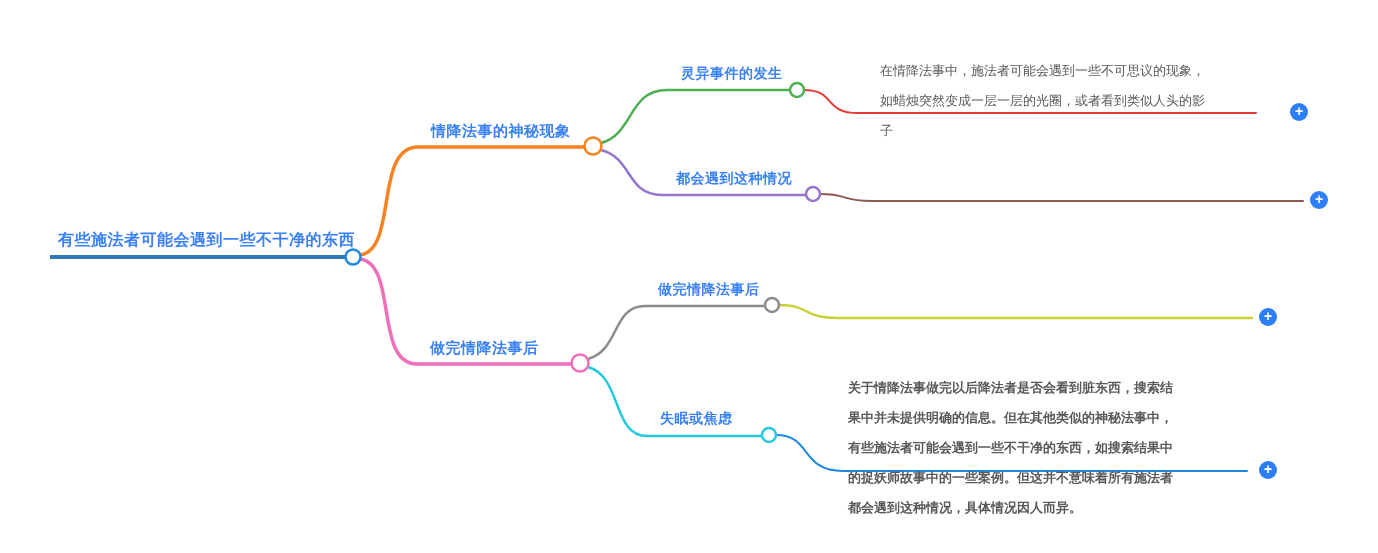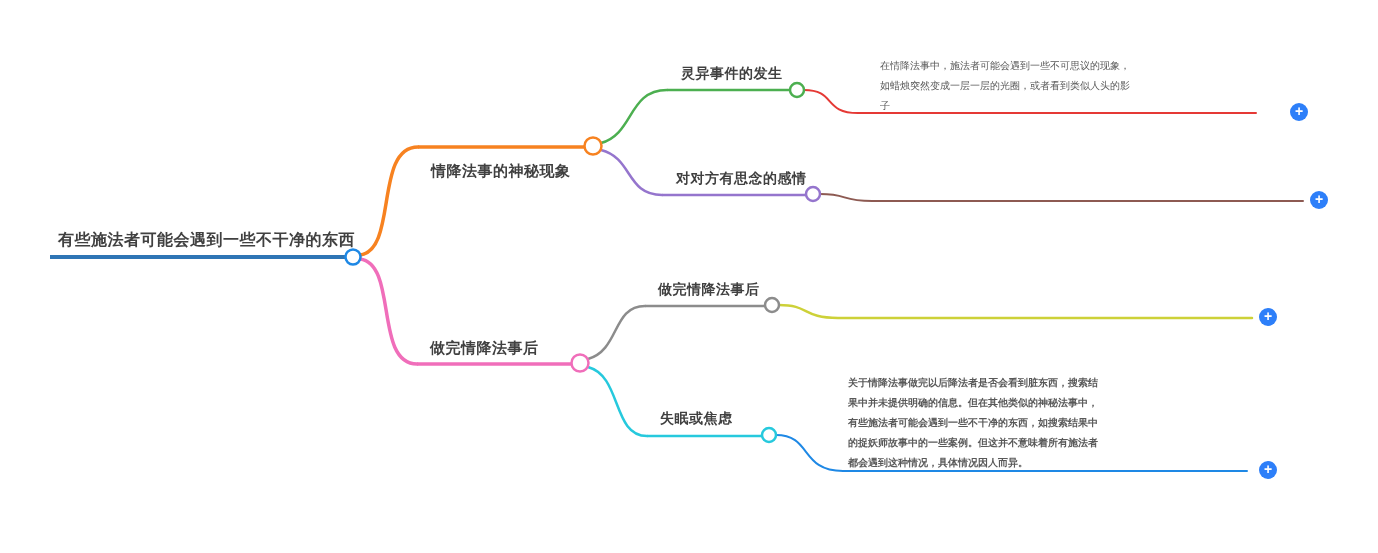--- a/index.html
+++ b/index.html
@@ -8,31 +8,31 @@
     position:relative;
     width:1378px; height:553px;
     background:#ffffff;
     font-family:"Liberation Sans","DejaVu Sans",sans-serif;
     overflow:hidden;
   }
   .connector-layer { position:absolute; left:0; top:0; width:1378px; height:553px; }
   .node-label {
     position:absolute;
     font-weight:bold;
-    color:#404040;
+    color:#3b82f6;
     white-space:nowrap;
     cursor:pointer;
   }
   .root-label   { font-size:16px; letter-spacing:0.5px; }
   .branch-label { font-size:15px; letter-spacing:0.5px; }
   .child-label  { font-size:14px; letter-spacing:0.5px; }
   .note-text {
     position:absolute;
-    font-size:10px;
-    line-height:20px;
+    font-size:13px;
+    line-height:30px;
     color:#595959;
     white-space:pre-line;
     cursor:pointer;
   }
   .plus-btn {
     position:absolute;
     width:18px; height:18px;
     border-radius:50%;
     background:#2d7ff9;
     color:#ffffff;
@@ -78,29 +78,29 @@
     <circle cx="593" cy="146" r="8.5" stroke-width="2.5" fill="#ffffff" stroke="#f78220"></circle>
     <circle cx="797" cy="90" r="7" stroke-width="2.5" fill="#ffffff" stroke="#4caf50"></circle>
     <circle cx="813" cy="194" r="7" stroke-width="2.5" fill="#ffffff" stroke="#9575cd"></circle>
     <circle cx="580" cy="363" r="8.5" stroke-width="2.5" fill="#ffffff" stroke="#f06eba"></circle>
     <circle cx="772" cy="305" r="7" stroke-width="2.5" fill="#ffffff" stroke="#8c8c8c"></circle>
     <circle cx="769" cy="435" r="7" stroke-width="2.5" fill="#ffffff" stroke="#26c9dd"></circle>
   </svg>
 
   <div class="node-label root-label" style="left:58px; top:230px;">有些施法者可能会遇到一些不干净的东西</div>
 
-  <div class="node-label branch-label" style="left:431px; top:122px;margin-top:40px;">情降法事的神秘现象</div>
+  <div class="node-label branch-label" style="left:431px; top:122px;">情降法事的神秘现象</div>
 
   <div class="node-label child-label" style="left:681px; top:65px;">灵异事件的发生</div>
   <div class="note-text" style="left:880px; top:56px; width:392px;">在情降法事中，施法者可能会遇到一些不可思议的现象，
 如蜡烛突然变成一层一层的光圈，或者看到类似人头的影
 子</div>
   <div class="plus-btn" style="left:1290px; top:103px;">+</div>
 
-  <div class="node-label child-label" style="left:676px; top:170px;">对对方有思念的感情</div>
+  <div class="node-label child-label" style="left:676px; top:170px;">都会遇到这种情况</div>
   <div class="plus-btn" style="left:1310px; top:191px;">+</div>
 
   <div class="node-label branch-label" style="left:430px; top:339px;">做完情降法事后</div>
 
   <div class="node-label child-label" style="left:658px; top:281px;">做完情降法事后</div>
   <div class="plus-btn" style="left:1259px; top:308px;">+</div>
 
   <div class="node-label child-label" style="left:660px; top:410px;">失眠或焦虑</div>
   <div class="note-text" style="left:848px; top:373px; width:405px;font-weight:bold;">关于情降法事做完以后降法者是否会看到脏东西，搜索结
 果中并未提供明确的信息。但在其他类似的神秘法事中，

